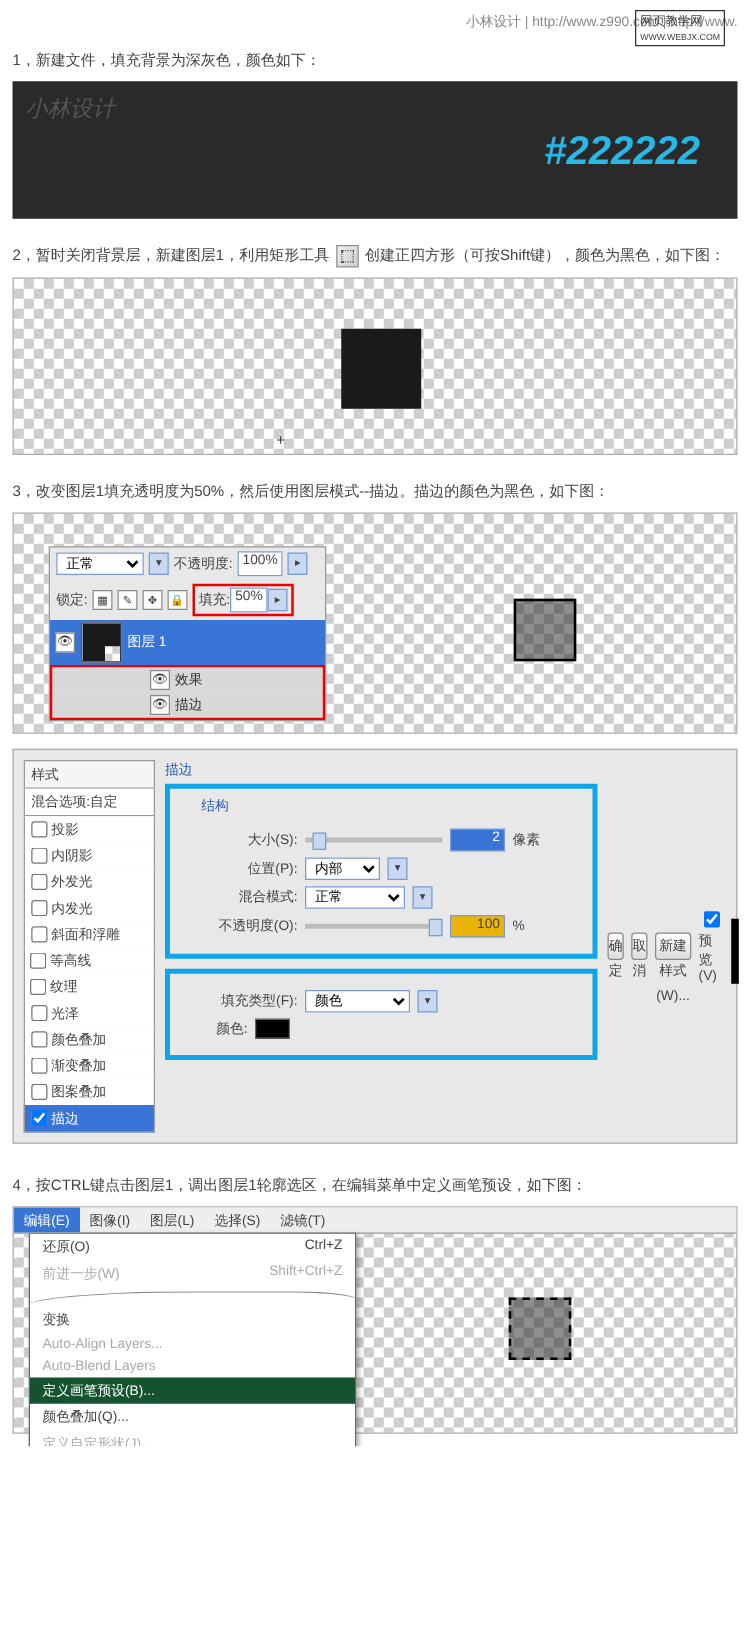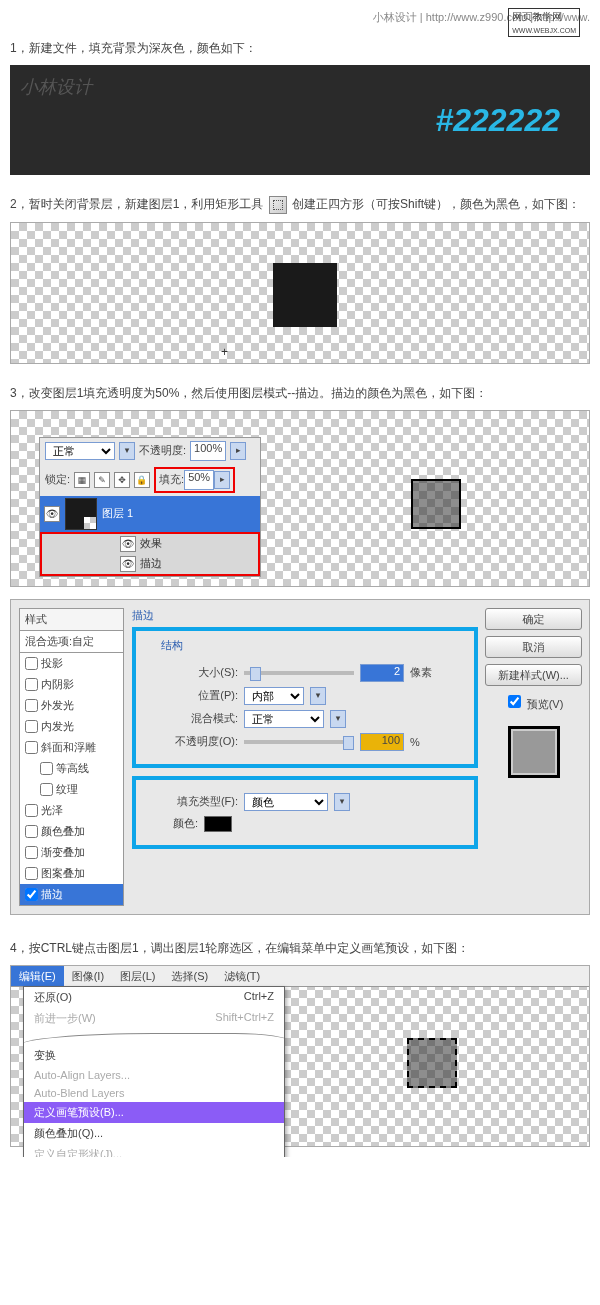--- a/index.html
+++ b/index.html
@@ -27,41 +27,41 @@
 .fx-row{padding:2px 4px 2px 78px;background:#d8d8d8;color:#333;display:flex;align-items:center;gap:4px}
 .sq2{position:absolute;left:400px;top:68px;width:46px;height:46px;background:rgba(30,30,30,.5);border:2px solid #000}
 .dialog{border:1px solid #aaa;background:#e8e8e8;display:flex;padding:8px;gap:8px;margin-bottom:24px;font-size:11px}
 .styles{width:105px}
 .styles-hd{border:1px solid #999;background:#f5f5f5;padding:3px 5px}
 .styles-sub{border:1px solid #999;border-top:none;background:#fff;padding:3px 5px}
 .style-li{display:flex;align-items:center;padding:3px 5px;gap:3px;background:#fff;border-left:1px solid #999;border-right:1px solid #999}
 .style-li.last{border-bottom:1px solid #999}
 .style-li.sel-on{background:#3875d7;color:#fff}
 .style-li input{margin:0}
-.style-li.indent{padding-left:20px}
+.style-li.indent{padding-left:4px}
 .stroke-grp{flex:1}
 .fieldset{border:4px solid #0ea5e9;padding:8px 22px;margin-bottom:8px}
 .fieldset .leg{color:#2a5db0;margin:-16px 0 6px 0;background:#e8e8e8;display:inline-block;padding:0 3px}
 .frow{display:flex;align-items:center;gap:6px;margin:5px 0}
 .frow .lbl{width:80px;text-align:right}
 .slider{flex:0 0 110px;height:4px;background:#bbb;position:relative}
 .slider .hnd{position:absolute;right:0;top:-4px;width:9px;height:12px;background:#c8d8f0;border:1px solid #7a9cd3}
 .numbox{width:36px;height:16px;border:1px solid #7a9cd3;background:#eab308;text-align:right;padding:0 3px}
 .hl{background:#3875d7;color:#fff}
-.btns{width:95px;display:flex;flex-direction:column;gap:6px;align-items:center}
+.btns{width:95px;display:flex;flex-direction:row;gap:6px;align-items:center}
 .dbtn{width:95px;height:20px;border:1px solid #888;background:linear-gradient(#fff,#ddd);border-radius:3px;text-align:center;line-height:20px}
 .preview-sw{width:46px;height:46px;background:#999;border:3px solid #000;margin-top:8px;box-shadow:inset 0 0 0 2px #ccc}
 .canvas3{height:180px;border:1px solid #aaa;position:relative}
 .menubar{position:absolute;left:0;top:0;right:0;height:20px;background:#eee;border-bottom:1px solid #999;display:flex}
 .mi{padding:3px 8px;font-size:11px}
 .mi.on{background:#3875d7;color:#fff}
 .menu{position:absolute;left:12px;top:20px;width:260px;background:#fff;border:1px solid #666;box-shadow:2px 2px 4px rgba(0,0,0,.3);font-size:11px}
 .menu-it{display:flex;justify-content:space-between;padding:3px 10px}
 .menu-it.dis{color:#aaa}
-.menu-it.on{background:#8b5cf6;color:#fff}
+.menu-it.on{background:#14532d;color:#fff}
 .torn{height:16px;background:#fff;position:relative;overflow:hidden}
 .torn::before{content:"";position:absolute;left:-5px;right:-5px;top:4px;height:20px;background:#fff;border-top:1px solid #888;border-radius:50% 20% 50% 30% / 60% 40% 60% 40%}
 .sq3{position:absolute;left:396px;top:72px;width:46px;height:46px;background:rgba(30,30,30,.5);border:2px dashed #000}
 .swatch-mini{width:26px;height:14px;background:#000;border:1px solid #666;display:inline-block}
 .lock-ico{display:inline-block;width:14px;height:14px;border:1px solid #888;background:#fff;font-size:9px;text-align:center;line-height:14px}
 .blend-title{color:#2a5db0;margin-bottom:4px}
 .top-logo{position:absolute;right:10px;top:-2px;font-size:10px;font-family:Arial;border:1px solid #333;padding:1px 3px}
 </style>
 </head>
 <body>

